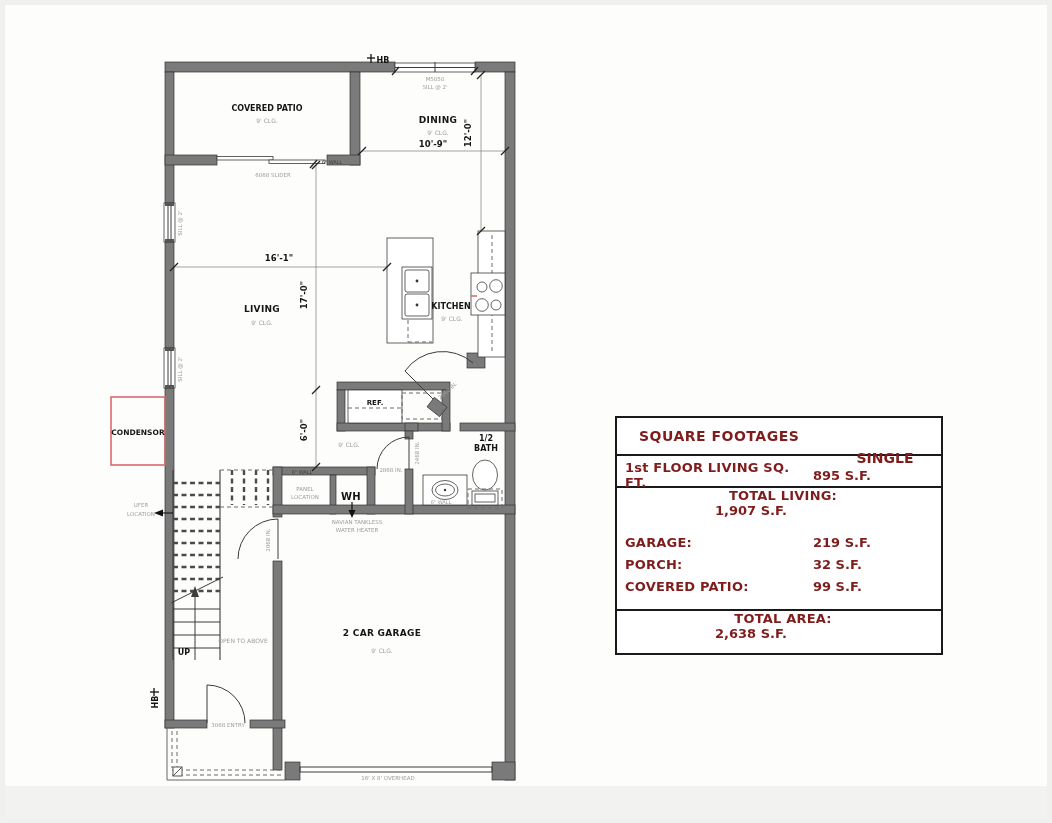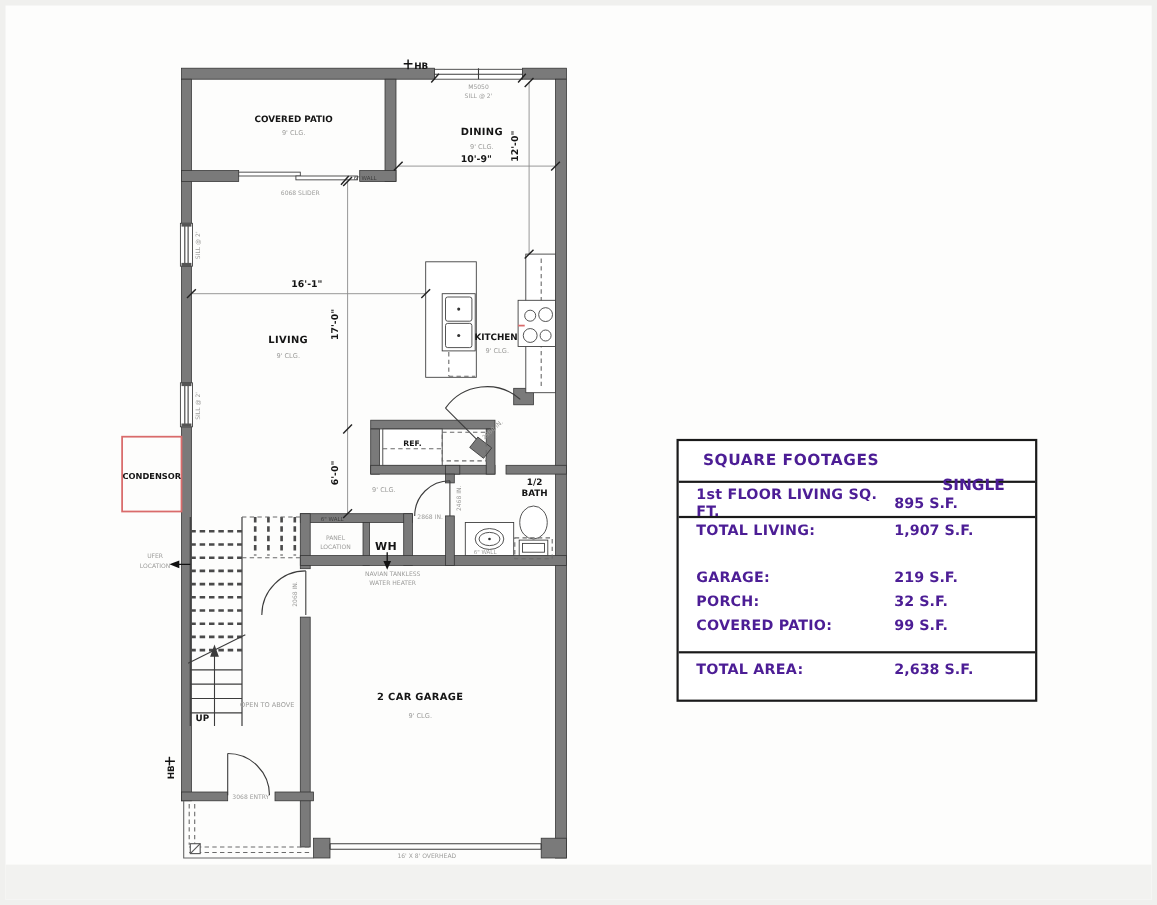--- a/index.html
+++ b/index.html
@@ -16,29 +16,29 @@
   .wall{fill:#7a7a7a;stroke:#333;stroke-width:.7;}
   .thin{stroke:#3c3c3c;stroke-width:1;fill:none;}
   .thin2{stroke:#3c3c3c;stroke-width:.8;fill:#fff;}
   .dimline{stroke:#8a8a8a;stroke-width:.8;fill:none;}
   .tick{stroke:#222;stroke-width:1.3;}
   .dashes{stroke:#4a4a4a;stroke-width:2.4;stroke-dasharray:5 3.5;fill:none;}
   .dashthin{stroke:#6a6a6a;stroke-width:1;stroke-dasharray:4 3;fill:none;}
   .tread{stroke:#3c3c3c;stroke-width:1.1;fill:none;}
   .red{stroke:#d96b6b;fill:none;}
   
-  .sf-table{position:absolute;left:610px;top:394px;width:328px;height:239px;border:2px solid #1a1a1a;
-            background:#fff;box-sizing:border-box;color:#4c1d95;font-weight:700;font-size:13px;}
+  .sf-table{position:absolute;left:610px;top:411px;width:328px;height:239px;border:2px solid #1a1a1a;
+            background:#fff;box-sizing:border-box;color:#7f1d1d;font-weight:700;font-size:13px;}
   .sf-head{display:flex;align-items:center;height:36px;border-bottom:2px solid #1a1a1a;font-size:14px;}
   .sf-head .lbl{flex:1;padding-left:22px;letter-spacing:.5px;}
   .sf-head .val{width:112px;text-align:center;margin-top:43px;}
   .sf-row{display:flex;align-items:center;height:22px;}
-  .sf-row .lbl{flex:1;padding-left:16px;letter-spacing:.2px;}
+  .sf-row .lbl{flex:1;padding-left:8px;letter-spacing:.2px;}
   .sf-row .val{width:118px;text-align:left;padding-right:10px;}
-  .sf-sep{border-top:2px solid #1a1a1a;}
+  .sf-sep{border-top:2px solid #1a1a1a;flex-direction:column;}
   .sf-gap{height:21px;}
   .sf-total{height:30px;margin-top:12px;}
 </style>
 </head>
 <body>
 
 <div class="stage">
   <div class="bottom-strip"></div>
 
   <svg width="1052" height="823" viewBox="0 0 1052 823">

